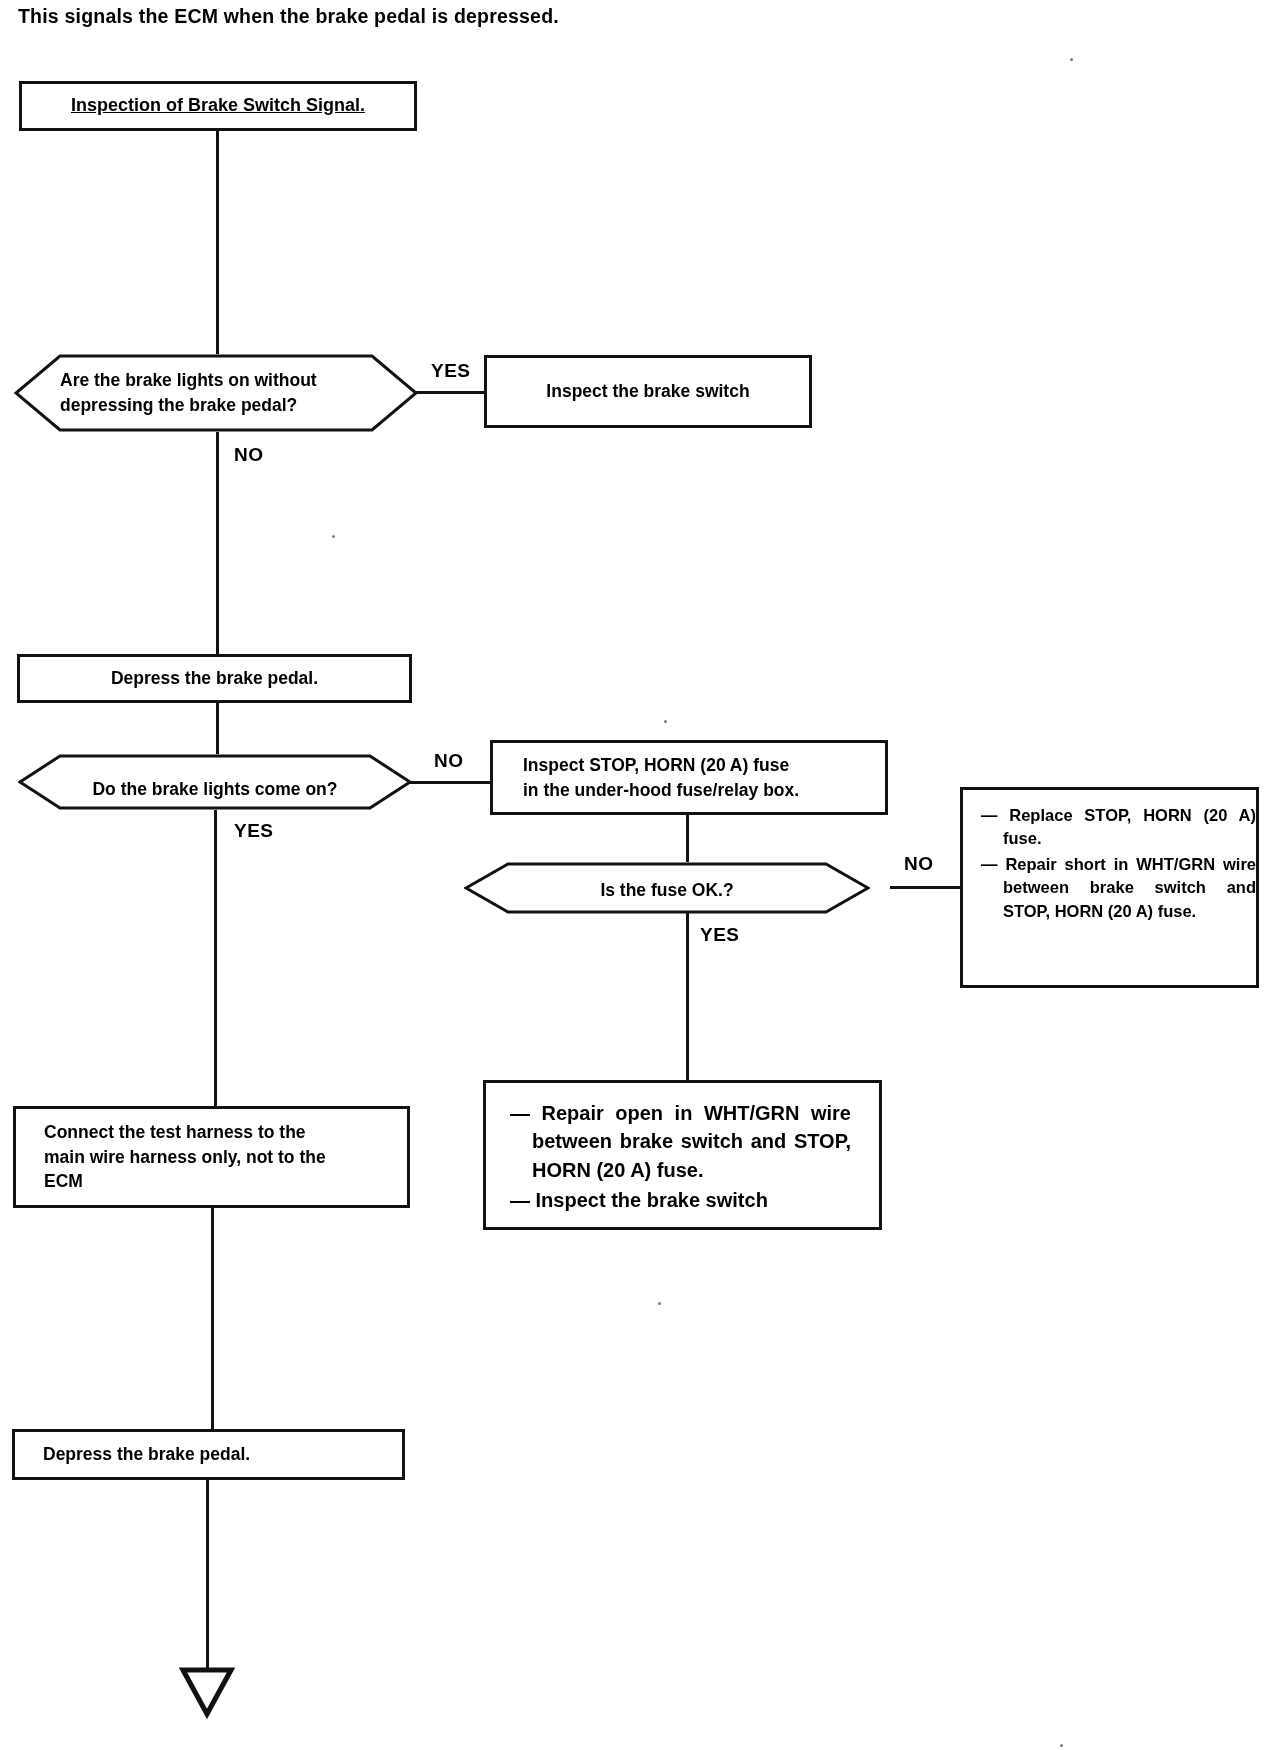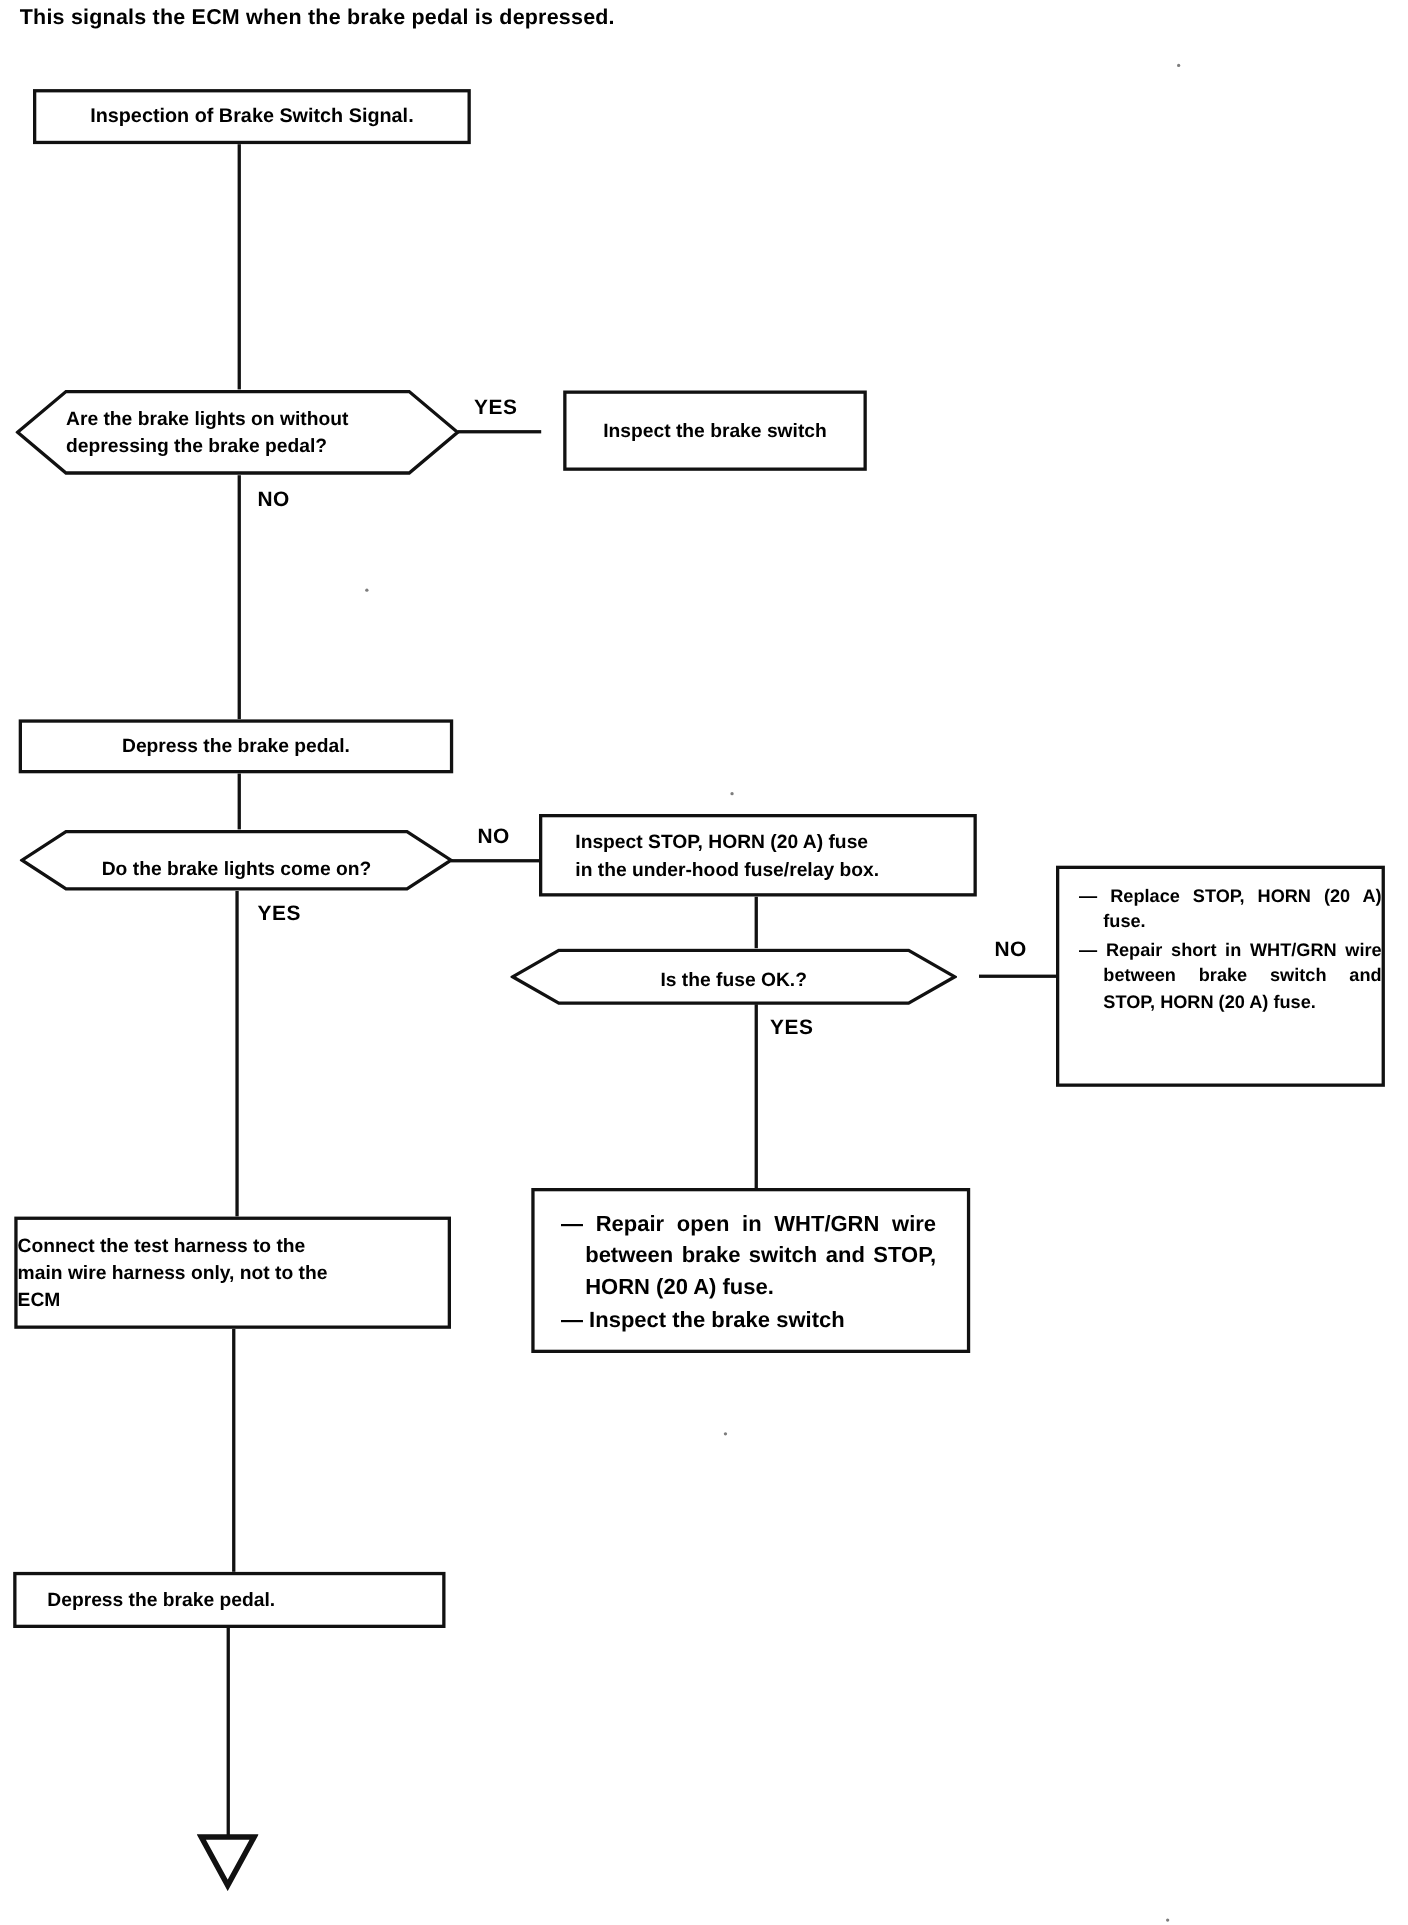--- a/index.html
+++ b/index.html
@@ -67,36 +67,36 @@
   <div class="flow-line" style="left:216px;top:703px;width:3px;height:51px;"></div>
   <div class="flow-line" style="left:214px;top:810px;width:3px;height:296px;"></div>
   <div class="flow-line" style="left:211px;top:1208px;width:3px;height:221px;"></div>
   <div class="flow-line" style="left:206px;top:1480px;width:3px;height:190px;"></div>
   <div class="flow-line" style="left:416px;top:391px;width:76px;height:3px;"></div>
   <div class="flow-line" style="left:410px;top:781px;width:80px;height:3px;"></div>
   <div class="flow-line" style="left:686px;top:815px;width:3px;height:47px;"></div>
   <div class="flow-line" style="left:890px;top:886px;width:70px;height:3px;"></div>
   <div class="flow-line" style="left:686px;top:913px;width:3px;height:167px;"></div>
 
-  <div class="pbox center" style="left:30px;top:81px;width:398px;height:50px;font-size:18px;">
+  <div class="pbox center" style="left:19px;top:81px;width:398px;height:50px;font-size:18px;text-decoration:underline;">
     <span>Inspection of Brake Switch Signal.</span>
   </div>
 
   <div class="hex" style="left:14px;top:354px;width:404px;height:78px;">
     <svg width="404" height="78" viewBox="0 0 404 78">
       <polygon points="46,2 358,2 402,39 358,76 46,76 2,39" fill="#ffffff" stroke="#111111" stroke-width="3"></polygon>
     </svg>
     <div class="hex-label pre" style="padding-left:46px;">Are the brake lights on without
 depressing the brake pedal?</div>
   </div>
 
   <div class="yn" style="left:431px;top:360px;">YES</div>
   <div class="yn" style="left:234px;top:444px;">NO</div>
 
-  <div class="pbox center" style="left:512px;top:355px;width:276px;height:73px;">
+  <div class="pbox center" style="left:484px;top:355px;width:328px;height:73px;">
     <span>Inspect the brake switch</span>
   </div>
 
   <div class="pbox center" style="left:17px;top:654px;width:395px;height:49px;">
     <span>Depress the brake pedal.</span>
   </div>
 
   <div class="hex" style="left:18px;top:754px;width:394px;height:70px;">
     <svg width="394" height="56" viewBox="0 0 394 56">
       <polygon points="42,2 352,2 392,28 352,54 42,54 2,28" fill="#ffffff" stroke="#111111" stroke-width="3"></polygon>
@@ -129,21 +129,21 @@
     </div>
   </div>
 
   <div class="pbox" style="left:483px;top:1080px;width:399px;height:150px;align-items:flex-start;font-size:20px;">
     <div class="bullets" style="padding:16px 28px 10px 24px;">
       <div class="bullet-item">— Repair open in WHT/GRN wire between brake switch and STOP, HORN (20 A) fuse.</div>
       <div class="bullet-item">— Inspect the brake switch</div>
     </div>
   </div>
 
-  <div class="pbox" style="left:13px;top:1106px;width:397px;height:102px;">
+  <div class="pbox" style="left:13px;top:1106px;width:397px;height:102px;padding-left:28px;">
     <span class="pre">Connect the test harness to the
 main wire harness only, not to the
 ECM</span>
   </div>
 
   <div class="pbox" style="left:12px;top:1429px;width:393px;height:51px;padding-left:28px;">
     <span>Depress the brake pedal.</span>
   </div>
 
   <div class="terminal" style="left:179px;top:1667px;">

